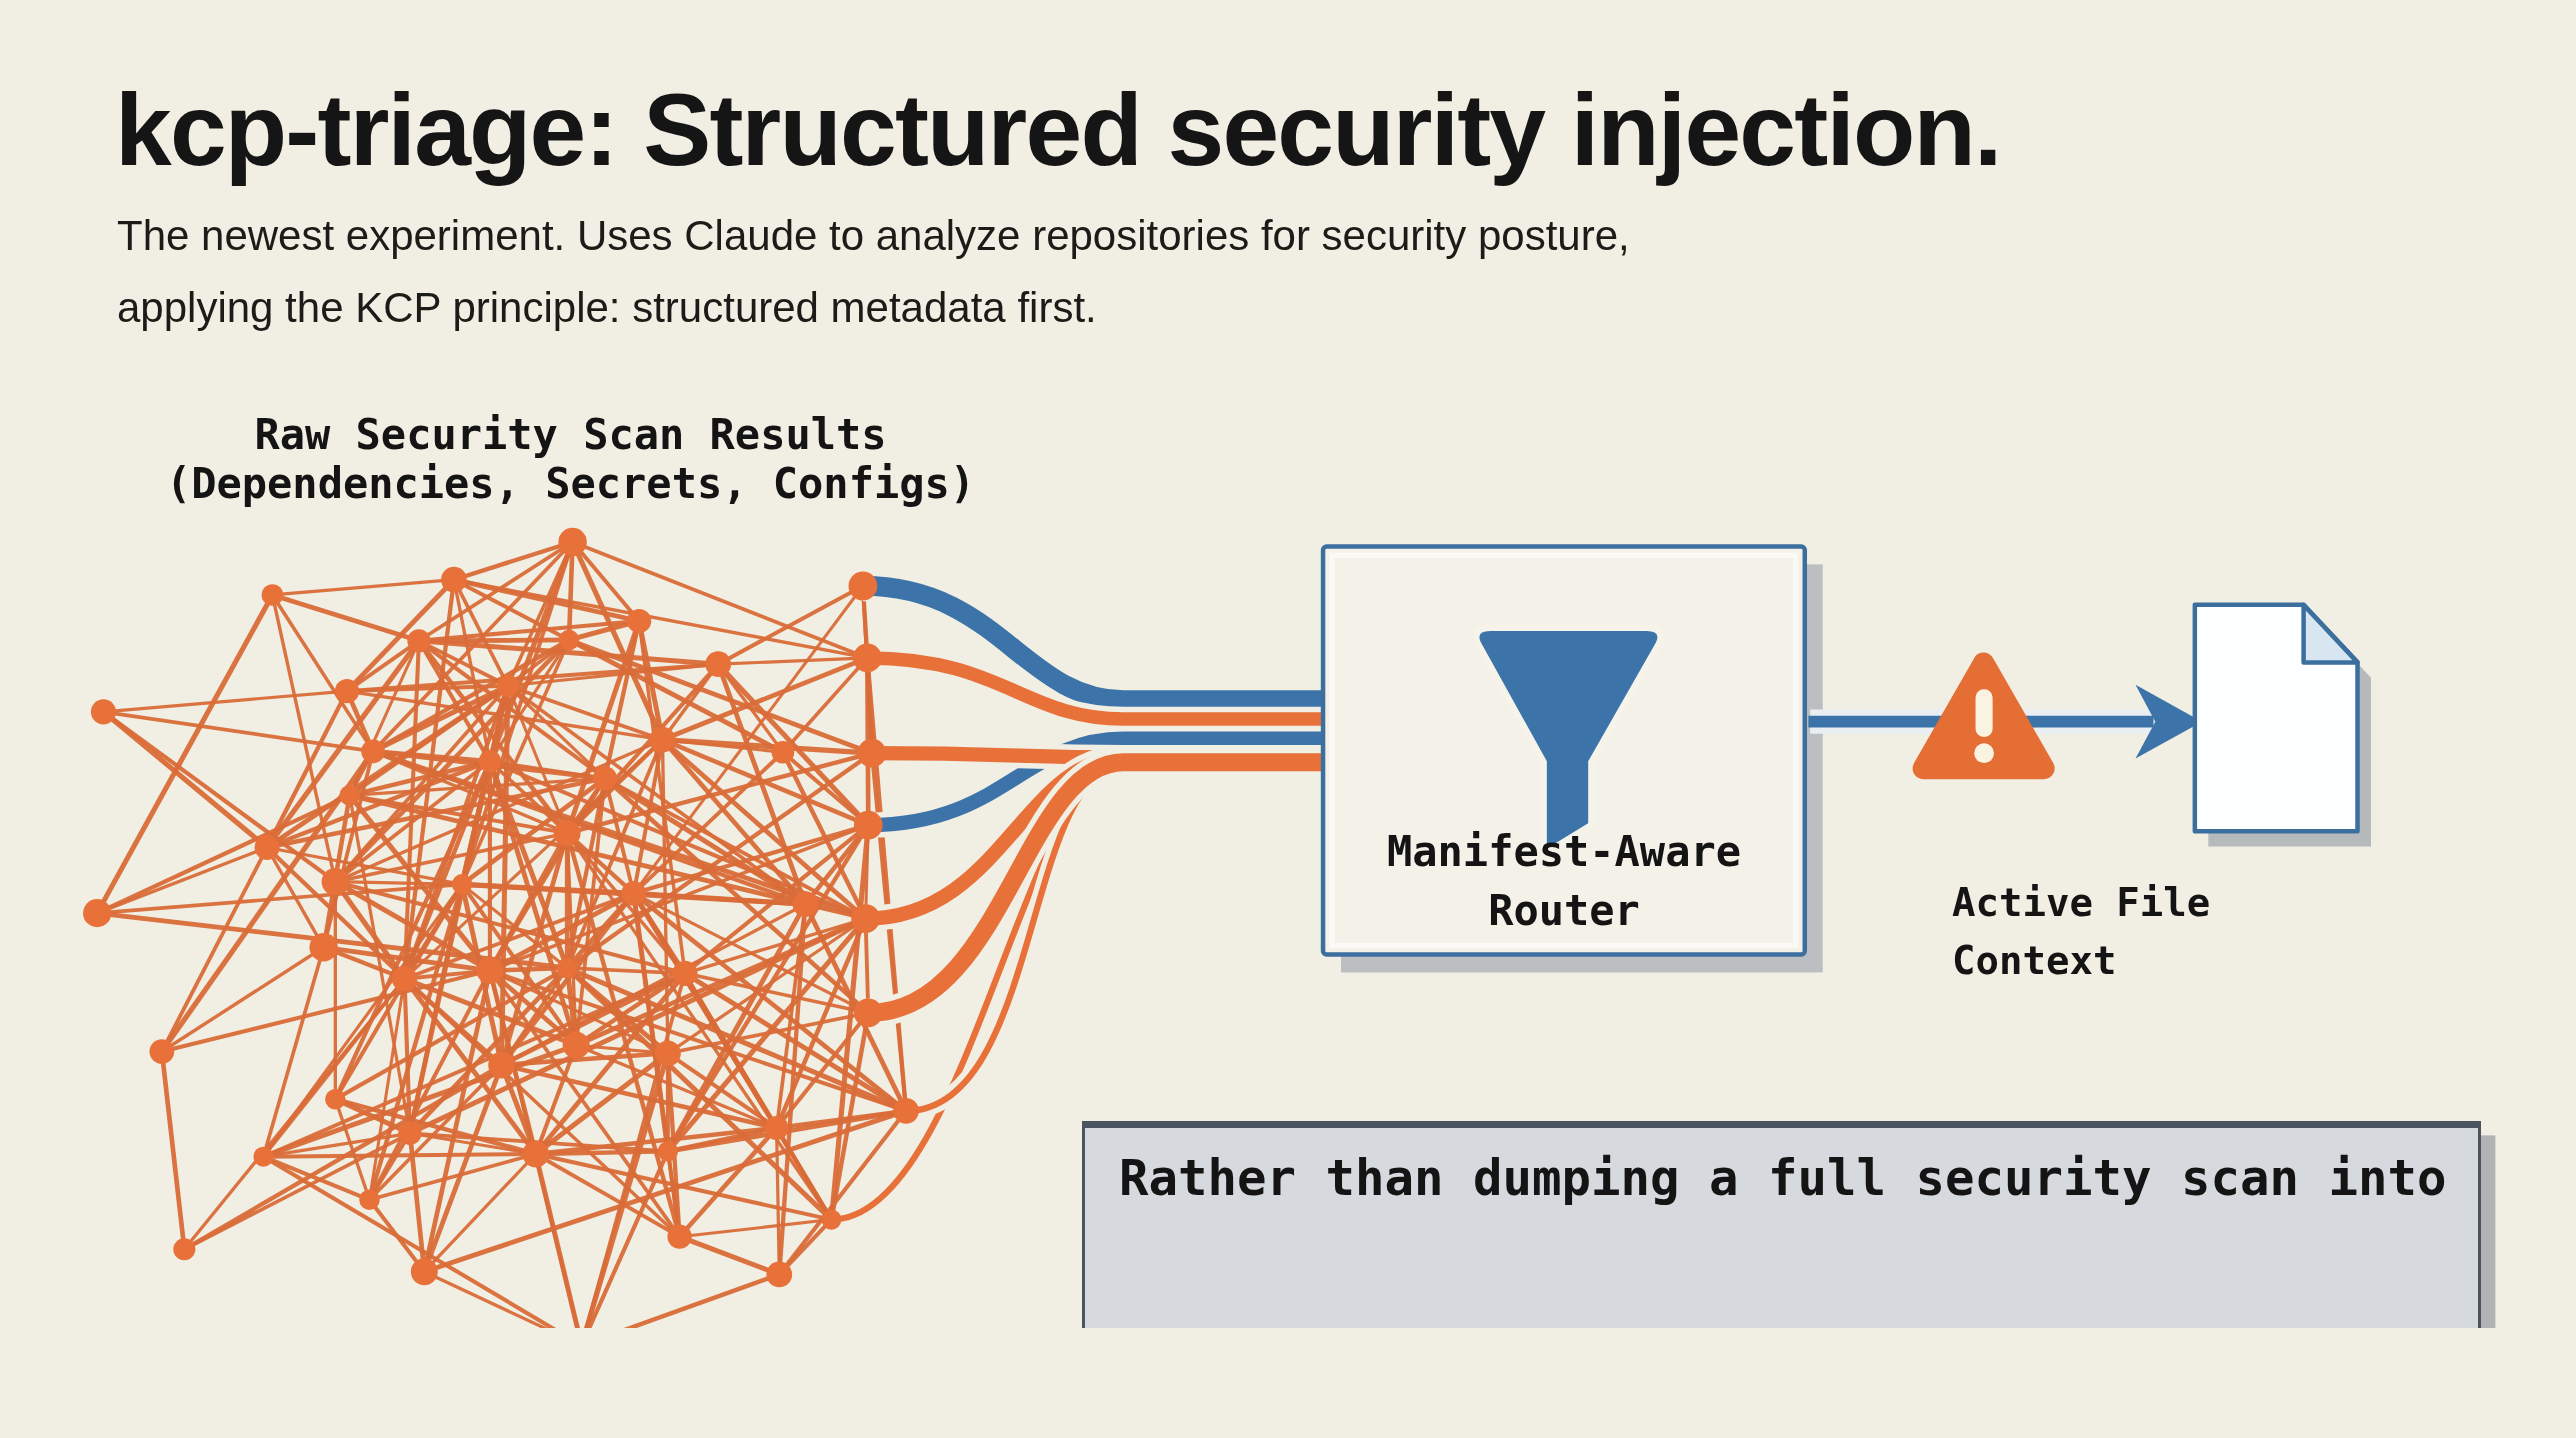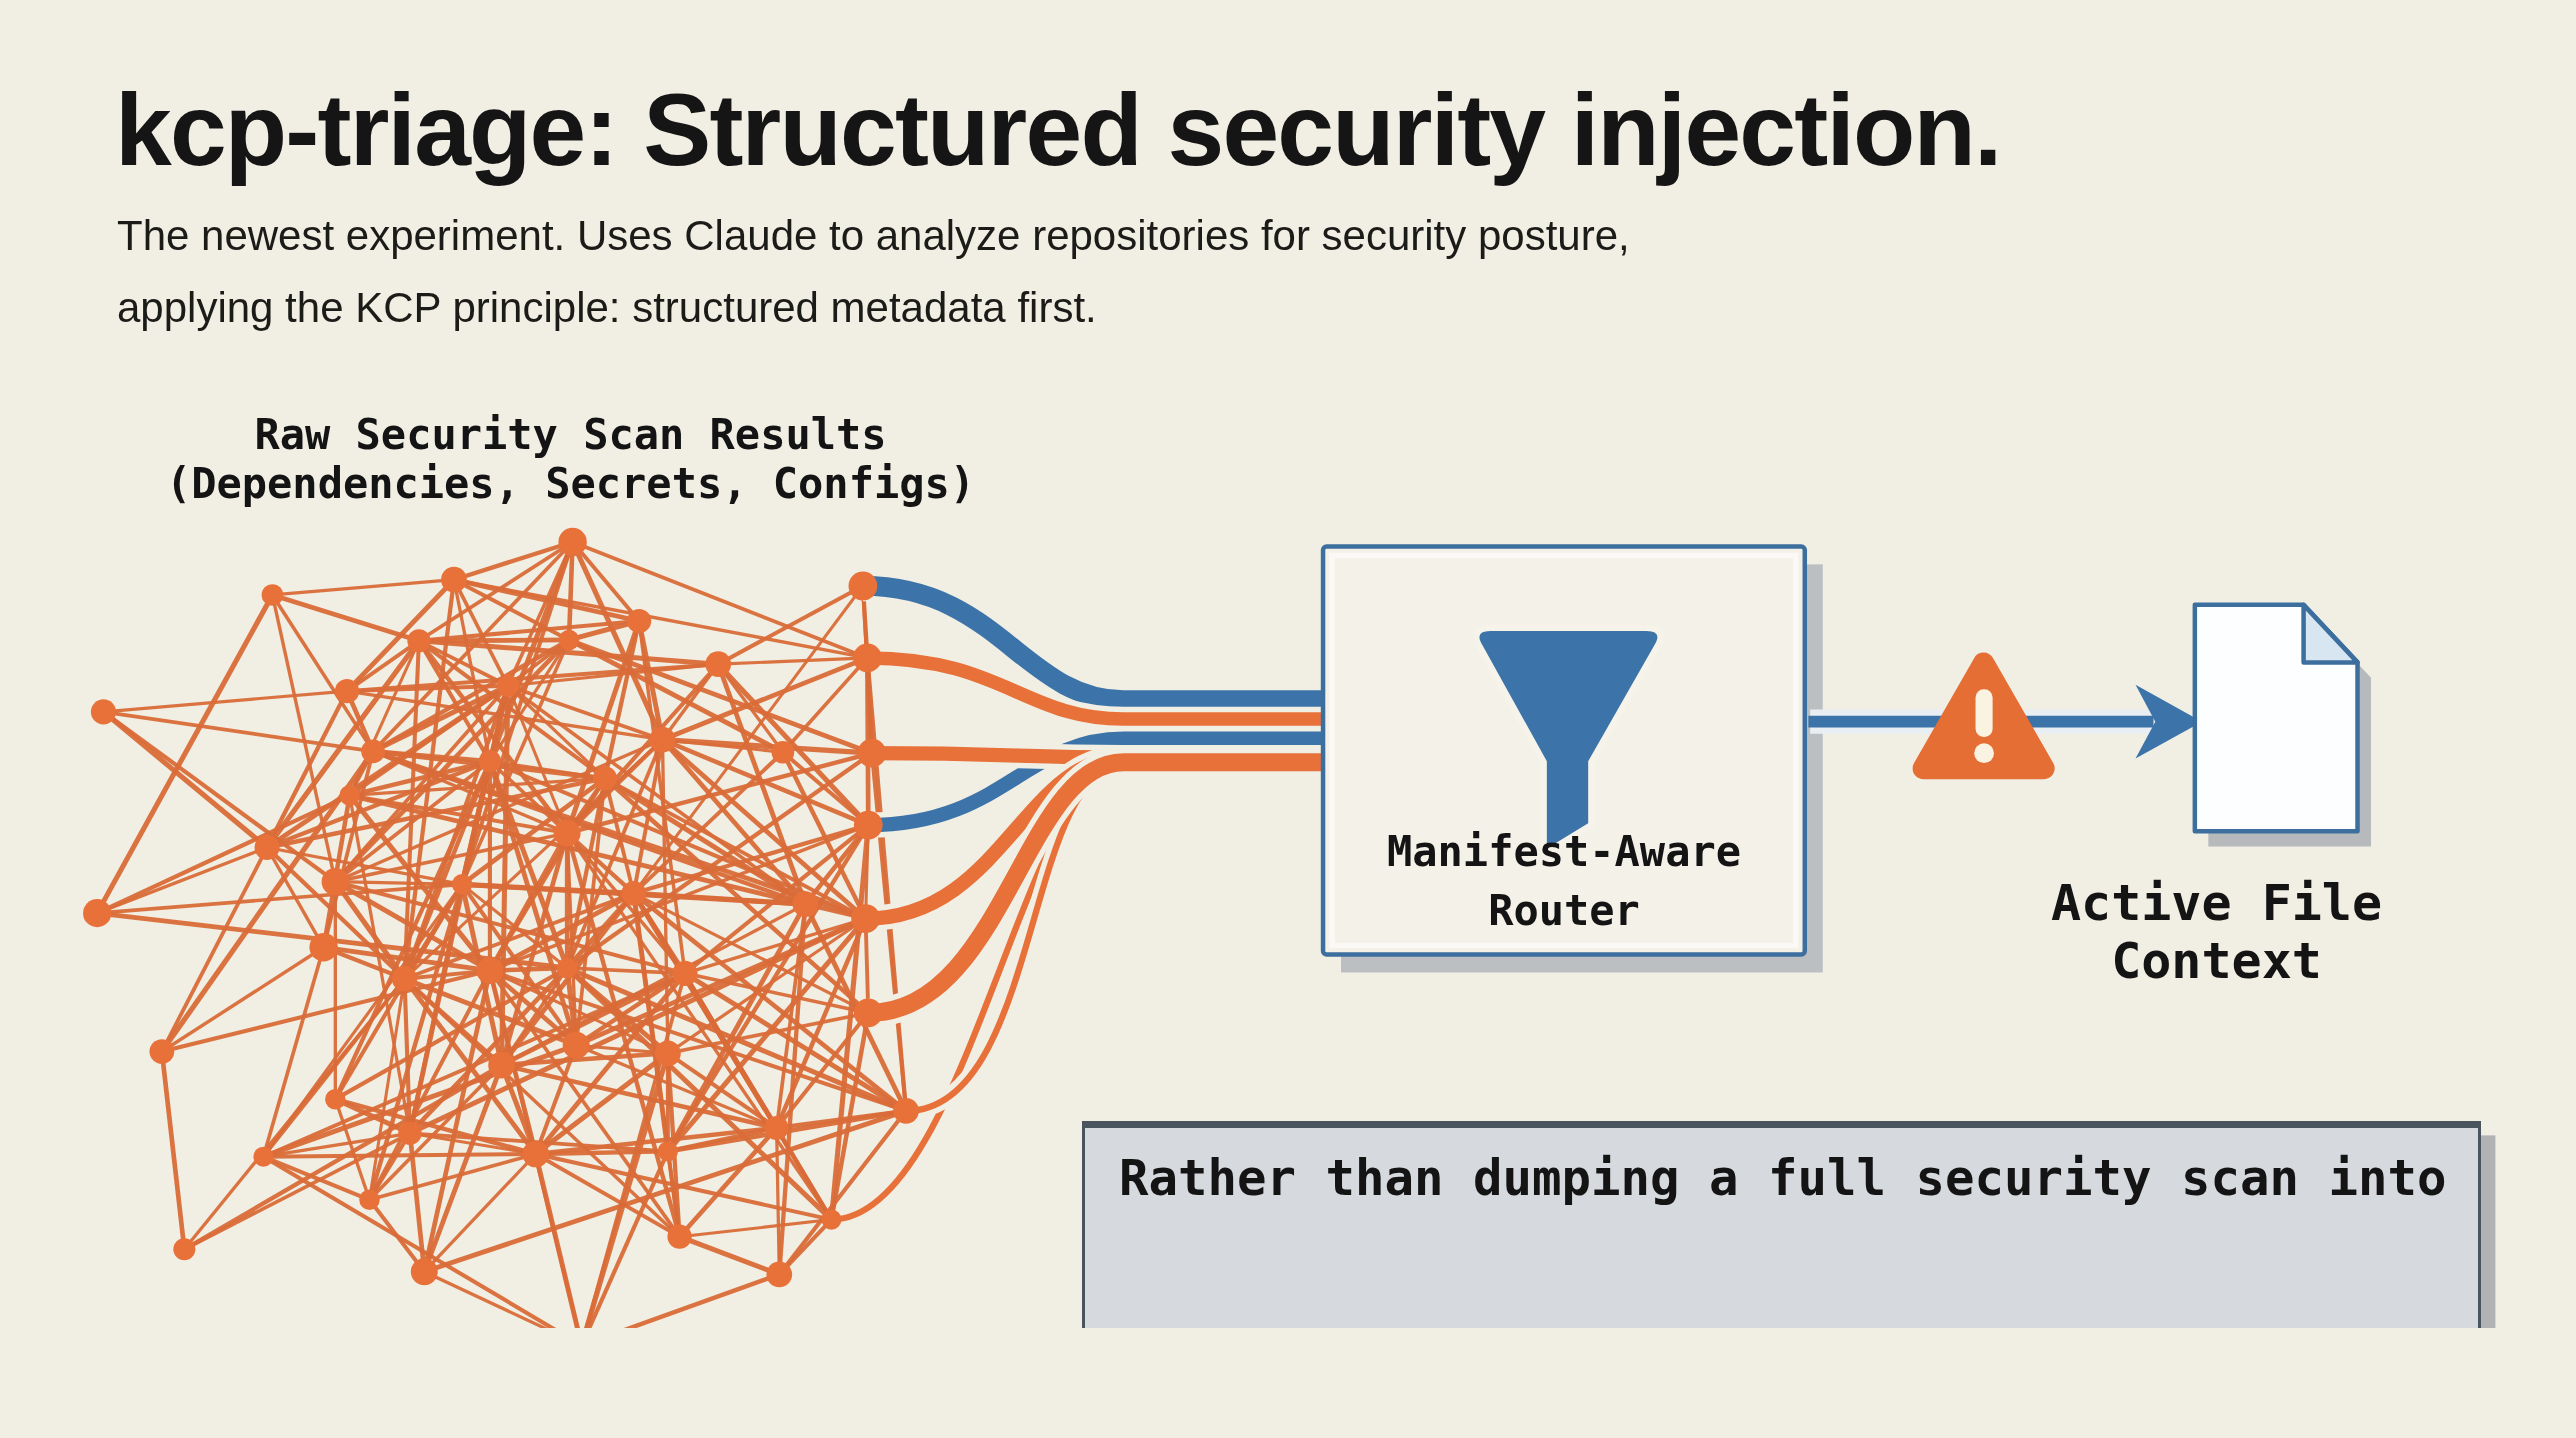--- a/index.html
+++ b/index.html
@@ -14,22 +14,22 @@
     left:115px;top:79px;font-size:102px;line-height:1;font-weight:bold;
     letter-spacing:-1.8px;color:var(--ink,#151515);white-space:nowrap;
   }
   .subtitle{left:117px;top:200px;font-size:42px;line-height:72px;font-weight:500;
     color:#1b1b18;white-space:nowrap;}
   .mono{font-family:"DejaVu Sans Mono",monospace;font-weight:bold;color:#141414;}
   .scan-label{left:148px;top:410px;width:845px;font-size:42px;line-height:49px;
     text-align:center;white-space:nowrap;}
   .router-label{left:1323px;top:822px;width:482px;font-size:42px;line-height:59px;
     text-align:center;white-space:nowrap;}
-  .file-label{left:1992px;top:874px;width:449px;font-size:50px;line-height:58px;
-    text-align:center;white-space:nowrap;}
+  .file-label{left:1952px;top:874px;width:449px;font-size:39px;line-height:58px;
+    text-align:left;white-space:nowrap;}
   .callout{
     left:1082px;top:1121px;width:1399px;height:241px;box-sizing:border-box;
     background:var(--callout_fill,#D6DADF);
     border:3.6px solid var(--callout_border,#4A545E);border-top-width:7.2px;
     box-shadow:14.4px 14.4px 0 rgba(122,129,138,0.55);
     padding:21px 0 0 34px;font-size:49px;line-height:59px;white-space:nowrap;
   }
   .watermark{
     left:2373px;top:1388px;display:flex;align-items:center;gap:8px;
     color:#c2410c;font-size:26px;font-weight:bold;letter-spacing:-0.4px;text-decoration:underline;

